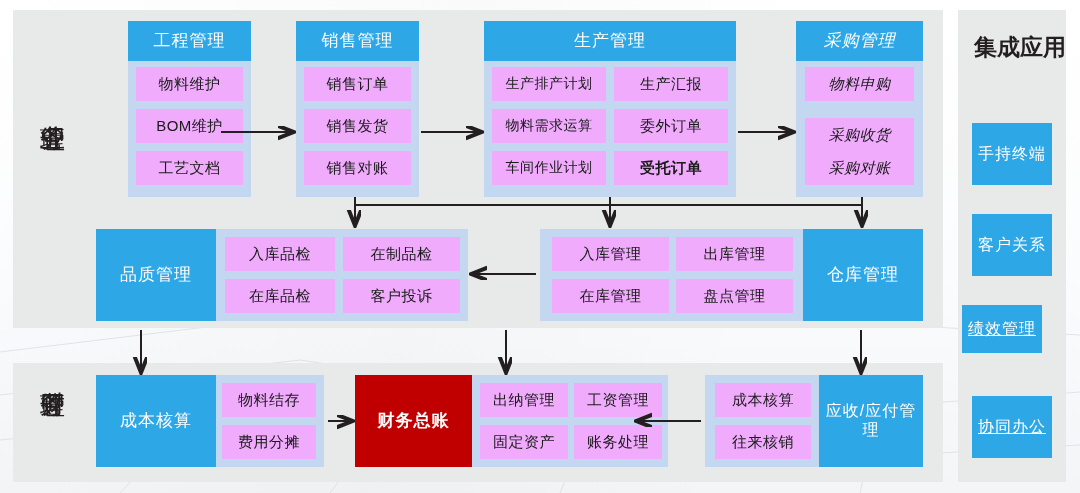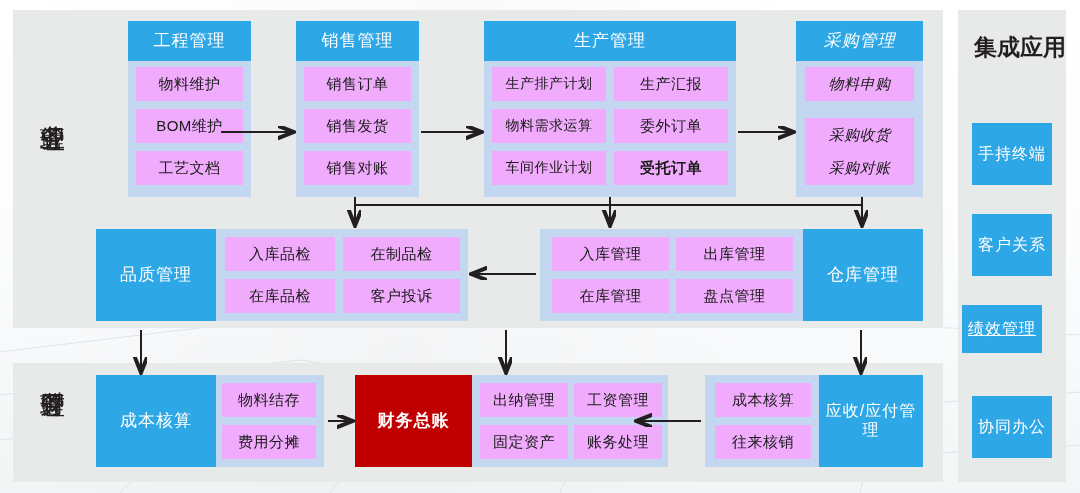--- a/index.html
+++ b/index.html
@@ -197,21 +197,21 @@
     <div class="cell" style="left:10px;top:50px;width:96px;height:34px;">往来核销</div>
     <div class="group-head" style="left:114px;top:0;width:104px;height:92px;font-size:16px;">应收/应付管理</div>
   </div>
 
   <div class="rail" style="left:958px;top:10px;width:108px;height:472px;">
     <div class="rail-title" style="left:0;top:24px;">集成应用</div>
 
     <div class="rail-item" style="left:14px;top:113px;width:80px;height:62px;">手持终端</div>
     <div class="rail-item" style="left:14px;top:204px;width:80px;height:62px;">客户关系</div>
     <div class="rail-item" style="left:4px;top:295px;width:80px;height:48px;text-decoration:underline;">绩效管理</div>
-    <div class="rail-item" style="left:14px;top:386px;width:80px;height:62px;">协同办公</div>
+    <div class="rail-item" style="left:14px;top:386px;width:80px;height:62px;text-decoration:underline;">协同办公</div>
   </div>
 
   <svg class="conn" width="1080" height="493" viewBox="0 0 1080 493" aria-hidden="true">
     <defs>
       <marker id="ah" markerWidth="9" markerHeight="9" refX="7.2" refY="3.2" orient="auto" markerUnits="strokeWidth">
         <path d="M0,0 L8,3.2 L0,6.4" fill="none" stroke="#231f20" stroke-width="1.25"></path>
       </marker>
     </defs>
 
     <g>

